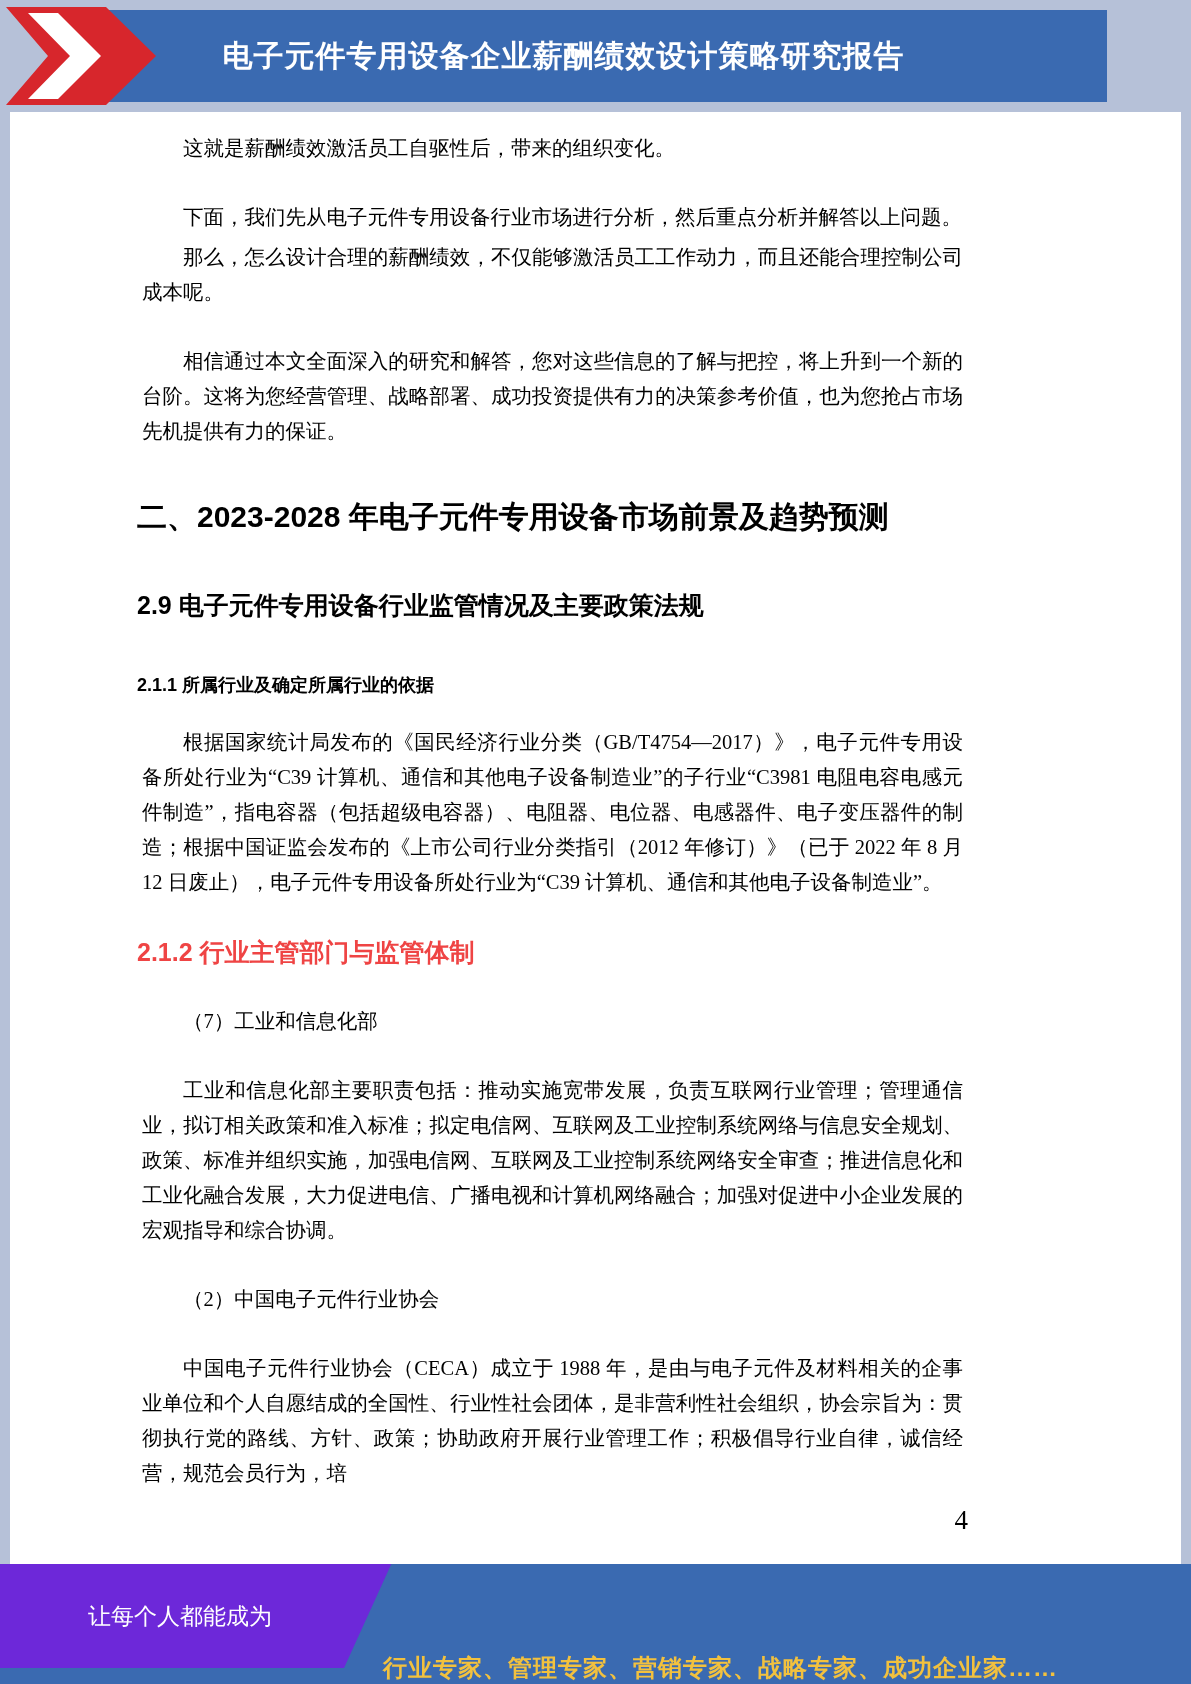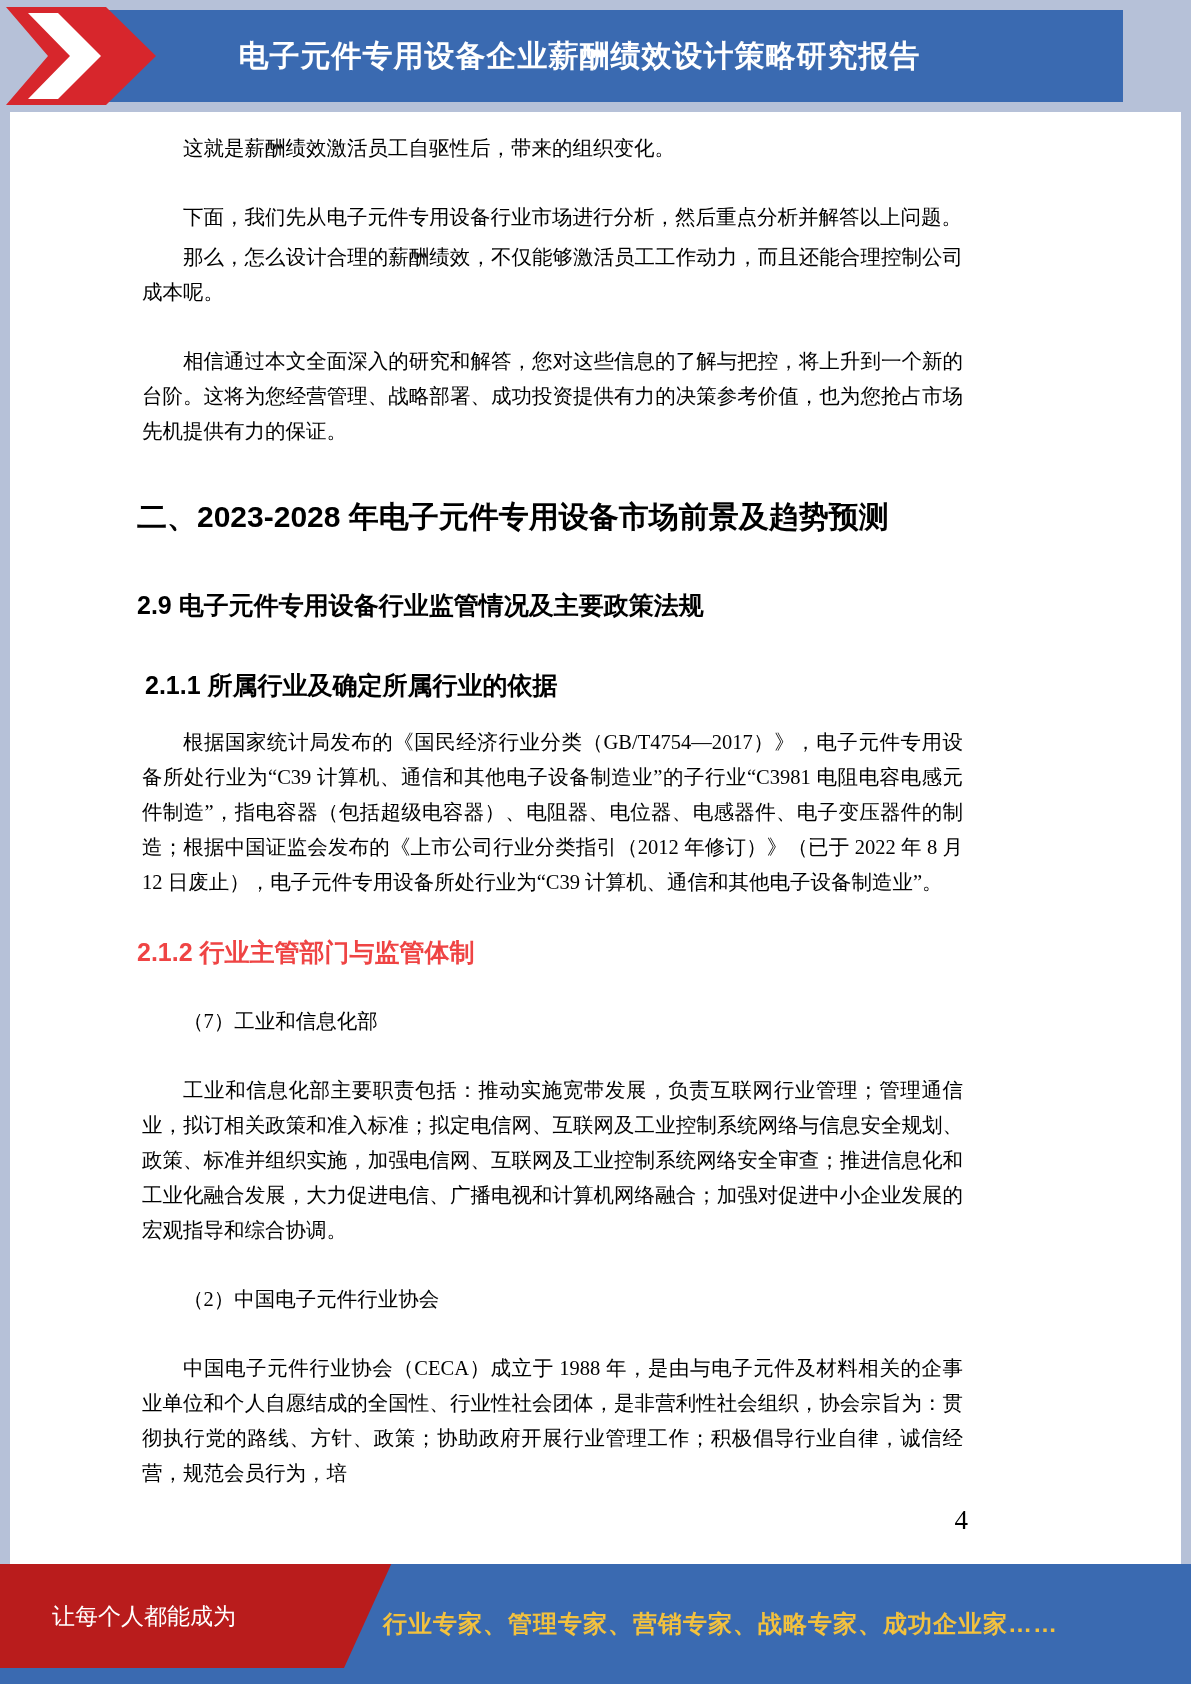--- a/index.html
+++ b/index.html
@@ -8,21 +8,21 @@
     width: 1191px;
     height: 1684px;
     background: #b6c1d8;
     overflow: hidden;
     font-family: "Liberation Serif", serif;
   }
 
   
   .banner {
     position: absolute;
-    left: 76px;
+    left: 60px;
     top: 10px;
     width: 1047px;
     height: 92px;
     background: #3a6ab1;
     display: flex;
     align-items: center;
     justify-content: center;
   }
   .banner-title {
     color: #ffffff;
@@ -72,24 +72,24 @@
   }
   .h2 {
     margin: 48px 0 0 0;
     font-family: "Liberation Sans", sans-serif;
     font-weight: 700;
     font-size: 25px;
     line-height: 36px;
     color: #000000;
   }
   .h3 {
-    margin: 44px 0 0 8px;
-    font-family: "Liberation Sans", sans-serif;
-    font-weight: 700;
-    font-size: 25px;
+    margin: 44px 0 0 0;
+    font-family: "Liberation Sans", sans-serif;
+    font-weight: 700;
+    font-size: 18px;
     line-height: 36px;
     color: #000000;
   }
   .h4 {
     margin: 34px 0 0 0;
     font-family: "Liberation Sans", sans-serif;
     font-weight: 700;
     font-size: 25px;
     line-height: 36px;
     color: #ef4444;
@@ -114,41 +114,41 @@
     bottom: 0;
     height: 120px;
     background: #3a6ab1;
   }
   .footer-red {
     position: absolute;
     left: 0;
     top: 0;
     bottom: 16px;
     width: 430px;
-    background: #b91c1c;
+    background: #6d28d9;
     clip-path: polygon(0 0, 91% 0, 80% 100%, 0 100%);
     display: flex;
     align-items: center;
-    padding-left: 52px;
+    padding-left: 88px;
     box-sizing: border-box;
   }
   .footer-left-text {
     color: #ffffff;
     font-size: 23px;
     font-family: "Liberation Sans", sans-serif;
     white-space: nowrap;
   }
   .footer-blue-zone {
     position: absolute;
     left: 383px;
     right: 0;
     top: 0;
     bottom: 0;
     display: flex;
-    align-items: center;
+    align-items: flex-end;
   }
   .footer-right-text {
     color: #f2c13e;
     font-size: 24px;
     font-weight: 700;
     letter-spacing: 1px;
     font-family: "Liberation Sans", sans-serif;
     white-space: nowrap;
   }
 </style>

